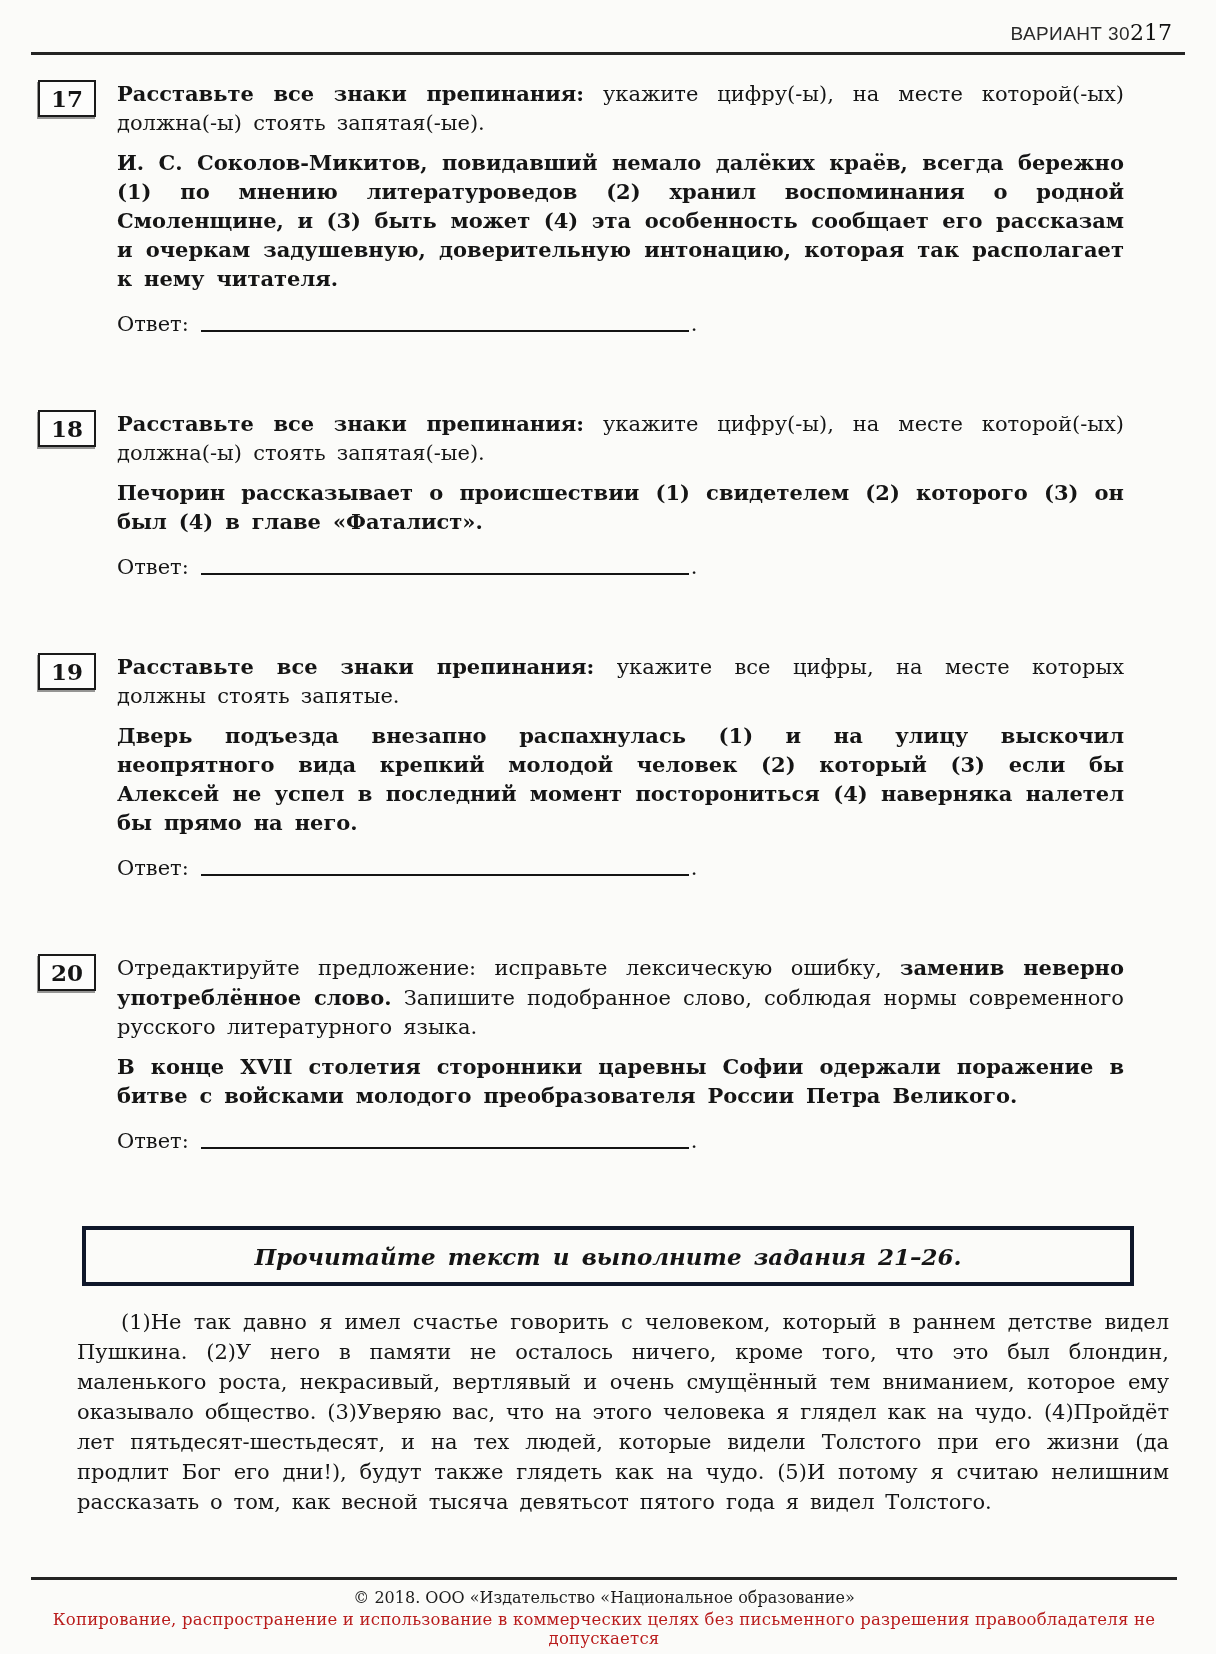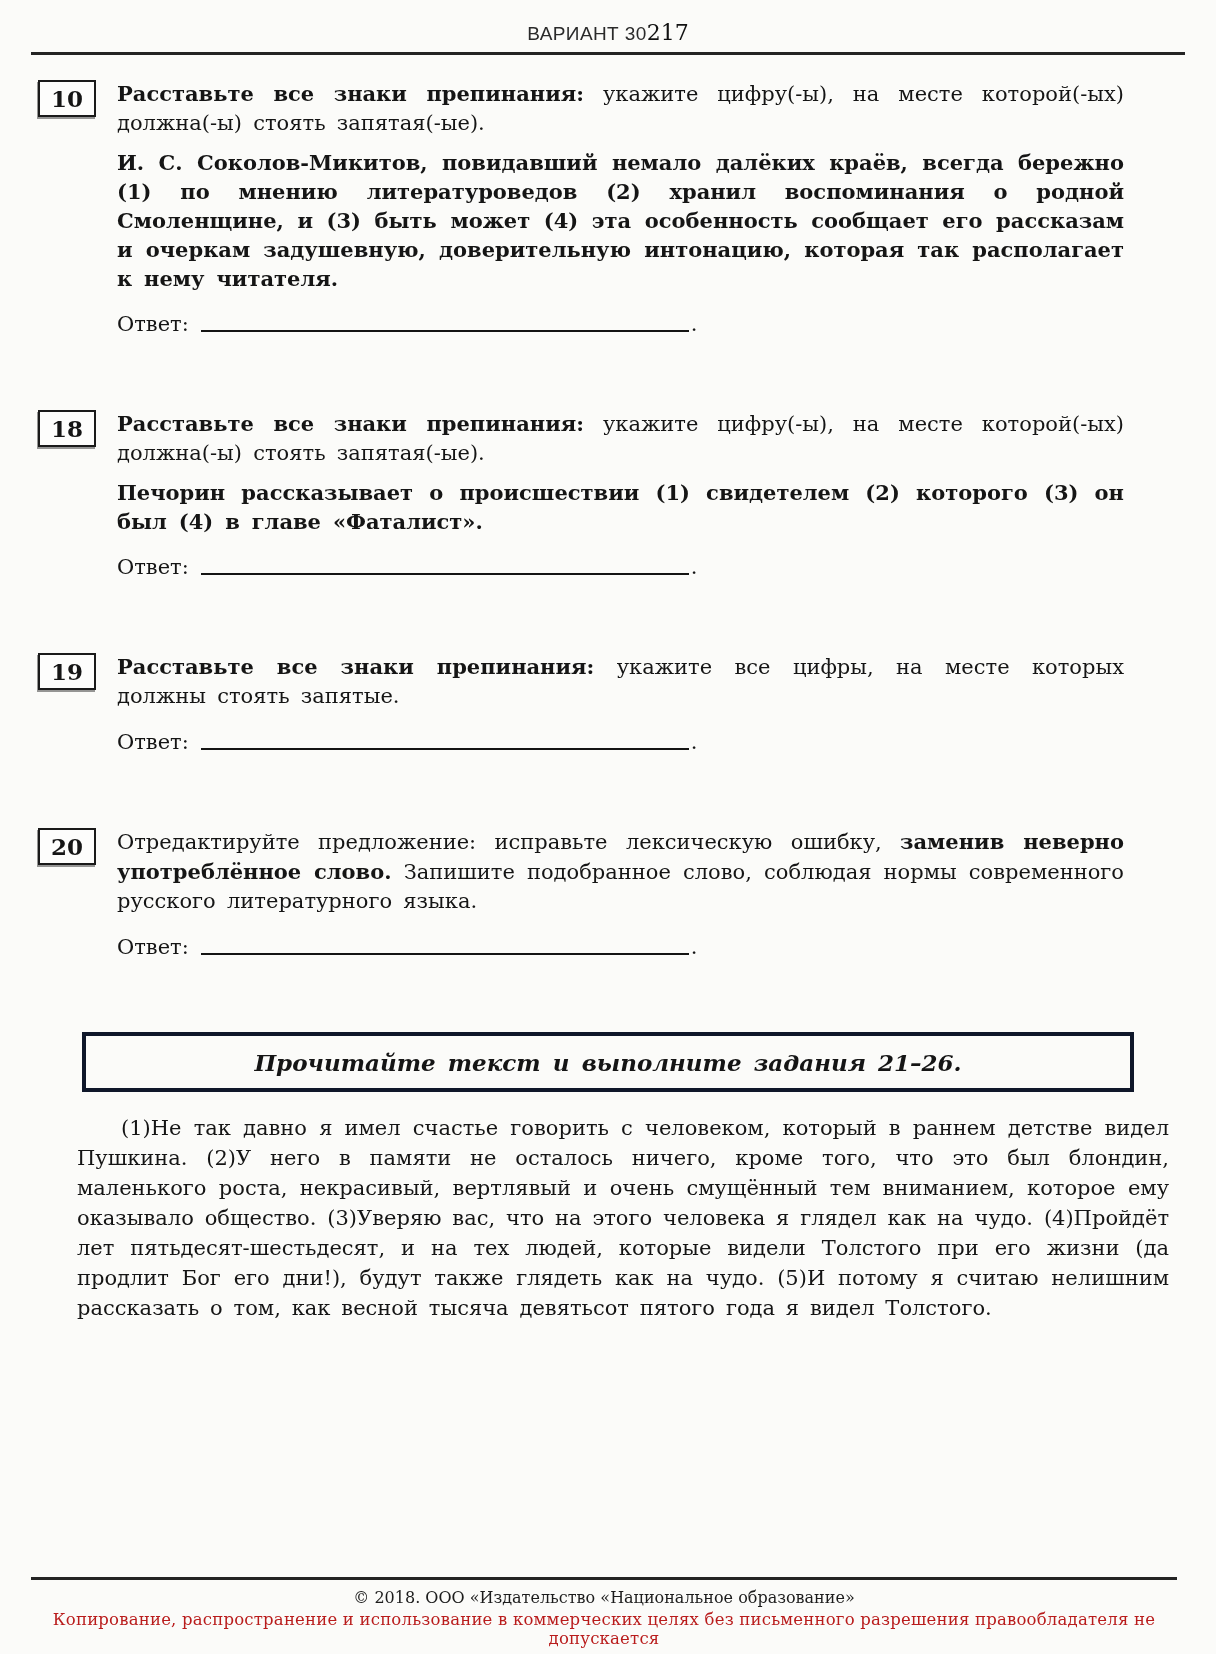--- a/index.html
+++ b/index.html
@@ -8,22 +8,22 @@
     position:relative;
     width:1216px; height:1654px;
     margin:0 auto;
     background:#fbfbf9;
     color:#151515;
     font-family:"DejaVu Serif", serif;
     overflow:hidden;
   }
   
   .hdr {
-    display:flex; justify-content:center; align-items:flex-end;
-    padding:20px 32px 7px 32px;
+    display:flex; justify-content:flex-end; align-items:flex-end;
+    padding:20px 44px 7px 32px;
   }
   .hdr .variant {
     font-family:"Liberation Sans", sans-serif;
     font-size:19px; letter-spacing:.4px; color:#2a2a2a;
   }
   .hdr .pagenum { font-size:22px; color:#111; }
   .hdr-rule { border:none; border-top:3px solid #242424; margin:0 31px; }
 
   
   main { padding:24px 47px 0 38px; }
@@ -78,49 +78,51 @@
 
   <div class="hdr">
     <span class="variant">ВАРИАНТ 30</span>
     <span class="pagenum">217</span>
   </div>
   <hr class="hdr-rule">
 
   <main>
 
     <section class="task">
-      <div class="task-num">10</div>
+      <div class="task-num">17</div>
       <div class="task-col">
         <p class="txt"><b>Расставьте все знаки препинания:</b> <span>укажите цифру(-ы), на месте которой(-ых) должна(-ы) стоять запятая(-ые).</span></p>
         <p class="txt sentence">И. С. Соколов-Микитов, повидавший немало далёких краёв, всегда бережно (1) по мнению литературоведов (2) хранил воспоминания о родной Смоленщине, и (3) быть может (4) эта особенность сообщает его рассказам и очеркам задушевную, доверительную интонацию, которая так располагает к нему читателя.</p>
         <p class="answer-row"><span>Ответ:</span><span class="answer-line"></span><span class="answer-dot">.</span></p>
       </div>
     </section>
 
     <section class="task">
       <div class="task-num">18</div>
       <div class="task-col">
         <p class="txt"><b>Расставьте все знаки препинания:</b> <span>укажите цифру(-ы), на месте которой(-ых) должна(-ы) стоять запятая(-ые).</span></p>
         <p class="txt sentence">Печорин рассказывает о происшествии (1) свидетелем (2) которого (3) он был (4) в главе «Фаталист».</p>
         <p class="answer-row"><span>Ответ:</span><span class="answer-line"></span><span class="answer-dot">.</span></p>
       </div>
     </section>
 
     <section class="task">
       <div class="task-num">19</div>
       <div class="task-col">
         <p class="txt"><b>Расставьте все знаки препинания:</b> <span>укажите все цифры, на месте которых должны стоять запятые.</span></p>
+        <p class="txt sentence">Дверь подъезда внезапно распахнулась (1) и на улицу выскочил неопрятного вида крепкий молодой человек (2) который (3) если бы Алексей не успел в последний момент посторониться (4) наверняка налетел бы прямо на него.</p>
         <p class="answer-row"><span>Ответ:</span><span class="answer-line"></span><span class="answer-dot">.</span></p>
       </div>
     </section>
 
     <section class="task">
       <div class="task-num">20</div>
       <div class="task-col">
         <p class="txt"><span>Отредактируйте предложение: исправьте лексическую ошибку,</span> <b>заменив неверно употреблённое слово.</b> <span>Запишите подобранное слово, соблюдая нормы современного русского литературного языка.</span></p>
+        <p class="txt sentence">В конце XVII столетия сторонники царевны Софии одержали поражение в битве с войсками молодого преобразователя России Петра Великого.</p>
         <p class="answer-row"><span>Ответ:</span><span class="answer-line"></span><span class="answer-dot">.</span></p>
       </div>
     </section>
 
   </main>
 
   <div class="reading-box">
     <span>Прочитайте текст и выполните задания 21–26.</span>
   </div>
 

